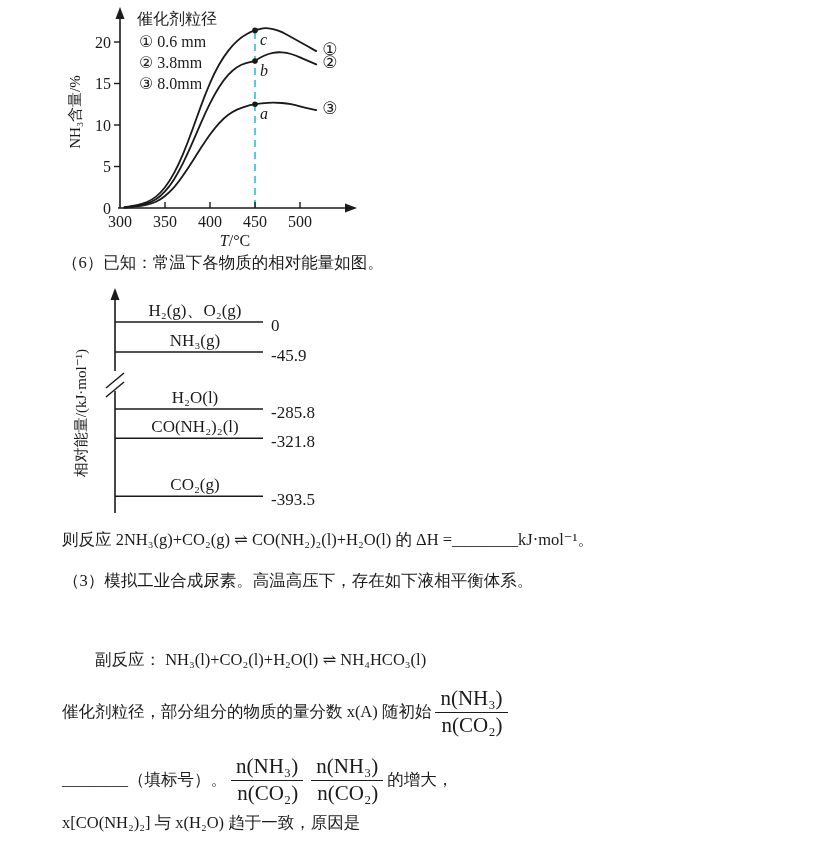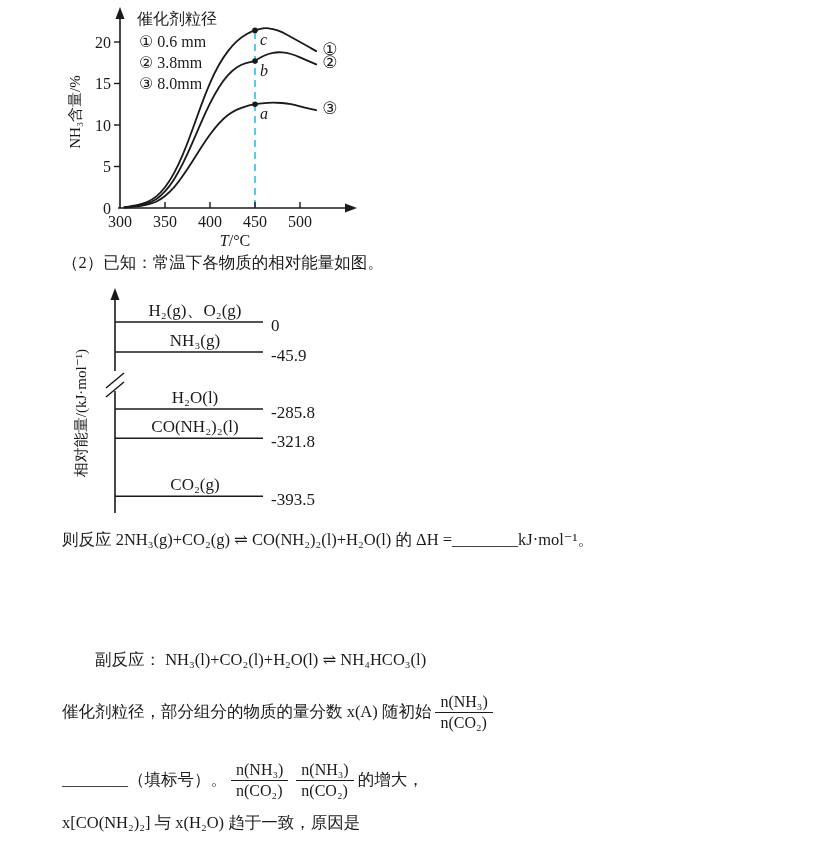--- a/index.html
+++ b/index.html
@@ -2,21 +2,21 @@
 <html><head>
 <meta charset="utf-8">
 <style>
   html,body{margin:0;padding:0;background:#fff;}
   body{width:828px;height:850px;font-family:"Liberation Serif","DejaVu Serif","DejaVu Sans",serif;color:#1a1a1a;}
   .page{position:relative;width:828px;height:850px;background:#ffffff;overflow:hidden;}
   svg{position:absolute;left:0;overflow:visible;}
   svg text{fill:#1a1a1a;font-family:"Liberation Serif","DejaVu Serif","DejaVu Sans",serif;}
   .tline{position:absolute;font-size:16.5px;white-space:nowrap;}
   .para{position:absolute;font-size:16.5px;display:flex;align-items:center;white-space:nowrap;}
-  .frac{display:inline-flex;flex-direction:column;align-items:flex-start;line-height:1.2;font-size:16px;margin:0 4px;}
+  .frac{display:inline-flex;flex-direction:column;align-items:flex-end;line-height:1.2;font-size:21px;margin:0 4px;}
   .frac .fnum{padding:0 5px 1px 5px;border-bottom:1.3px solid #1a1a1a;}
   .frac .fden{padding:0 5px 0 5px;}
   .blank{white-space:pre;}
 </style>
 </head>
 <body>
 
 <div class="page">
   <svg id="fig1" style="top:0;" width="420" height="252" viewBox="0 0 420 252">
       <line x1="255" y1="207" x2="255" y2="30.379999999999995" stroke="#5bc8e8" stroke-width="2" stroke-dasharray="7 5"></line>
@@ -59,21 +59,21 @@
       <path d="M124.5,207.3 Q133.5,206.5 138.0,205.7 Q142.5,204.8 147.0,203.4 Q151.5,202.0 156.0,199.2 Q160.5,196.4 165.0,191.4 Q169.5,186.4 174.0,179.4 Q178.5,172.3 183.0,163.2 Q187.5,154.1 192.0,143.7 Q196.5,133.3 201.0,122.9 Q205.5,112.5 210.0,103.4 Q214.5,94.3 219.0,87.2 Q223.5,80.2 228.0,75.2 Q232.5,70.2 237.0,67.3 Q241.5,64.4 246.0,63.2 Q250.5,61.9 252.8,61.5 Q255.0,61.1 257.3,59.4 Q259.5,57.8 264.0,55.7 Q268.5,53.6 273.0,52.8 Q277.5,52.0 282.0,52.4 Q286.5,52.8 291.0,54.0 Q295.5,55.3 300.0,57.4 Q304.5,59.4 310.4,61.9 L316.2,64.4" fill="none" stroke="#1a1a1a" stroke-width="1.8" stroke-linecap="round"></path>
       <text x="322.20000000000005" y="68.40999999999997" font-size="17">②</text>
       <circle cx="255" cy="61.09" r="2.8" fill="#1a1a1a"></circle>
       <text x="260" y="76.09" font-size="16" font-style="italic">b</text>
       <path d="M124.5,207.6 Q133.5,207.0 138.0,206.4 Q142.5,205.8 147.0,204.7 Q151.5,203.7 156.0,201.7 Q160.5,199.7 165.0,196.0 Q169.5,192.2 174.0,187.3 Q178.5,182.3 183.0,175.6 Q187.5,169.0 192.0,161.9 Q196.5,154.9 201.0,147.8 Q205.5,140.8 210.0,134.5 Q214.5,128.3 219.0,123.3 Q223.5,118.4 228.0,115.0 Q232.5,111.7 237.0,109.6 Q241.5,107.6 246.0,106.3 Q250.5,105.1 252.8,104.7 Q255.0,104.2 261.8,103.4 Q268.5,102.6 273.0,102.6 Q277.5,102.6 282.0,103.0 Q286.5,103.4 291.0,104.2 Q295.5,105.1 300.0,106.3 Q304.5,107.6 310.4,108.8 L316.2,110.1" fill="none" stroke="#1a1a1a" stroke-width="1.8" stroke-linecap="round"></path>
       <text x="322.20000000000005" y="114.05999999999999" font-size="17">③</text>
       <circle cx="255" cy="104.24999999999999" r="2.8" fill="#1a1a1a"></circle>
       <text x="260" y="119.24999999999999" font-size="16" font-style="italic">a</text>
     </svg>
 
-  <div class="tline" style="left:62px;top:252px;"><span class="trun">（2）已知：常温下各物质的相对能量如图。</span></div>
+  <div class="tline" style="left:62px;top:252px;"><span class="trun">（6）已知：常温下各物质的相对能量如图。</span></div>
 
   <svg id="fig2" style="top:283px;" width="420" height="238" viewBox="0 0 420 238">
       <g>
         <line x1="115" y1="230" x2="115" y2="108" stroke="#1a1a1a" stroke-width="1.6"></line>
         <line x1="115" y1="88" x2="115" y2="14" stroke="#1a1a1a" stroke-width="1.6"></line>
         <polygon points="115,5 110.5,17 119.5,17" fill="#1a1a1a"></polygon>
         <line x1="106" y1="105" x2="124" y2="90" stroke="#1a1a1a" stroke-width="1.5"></line>
         <line x1="106" y1="114" x2="124" y2="99" stroke="#1a1a1a" stroke-width="1.5"></line>
       </g>
       <g>
@@ -102,20 +102,21 @@
         <text x="271" y="222.237" font-size="17">-393.5</text>
       </g>
       <text x="86" y="130" text-anchor="middle" font-size="15" transform="rotate(-90 86 130)">相对能量/(kJ·mol⁻¹)</text>
     </svg>
 
   <div class="para" style="left:62px;top:524px;height:32px;">
       <span class="trun">则反应 2NH₃(g)+CO₂(g) ⇌ CO(NH₂)₂(l)+H₂O(l) 的 ΔH = </span>
       <span class="blank">________</span>
       <span class="trun"> kJ·mol⁻¹。</span>
     </div>
+  <div class="tline" style="left:63px;top:570px;"><span class="trun">（3）模拟工业合成尿素。高温高压下，存在如下液相平衡体系。</span></div>
   <div class="para" style="left:66px;top:645px;height:30px;margin-left:29px;">
       <span class="trun">副反应：  NH₃(l)+CO₂(l)+H₂O(l) ⇌ NH₄HCO₃(l)</span>
     </div>
   <div class="para" style="left:62px;top:684px;height:56px;">
       <span class="trun">催化剂粒径，部分组分的物质的量分数 x(A) 随初始 </span>
       <span class="frac">
         <span class="fnum">n(NH₃)</span>
         <span class="fden">n(CO₂)</span>
       </span>
     </div>

